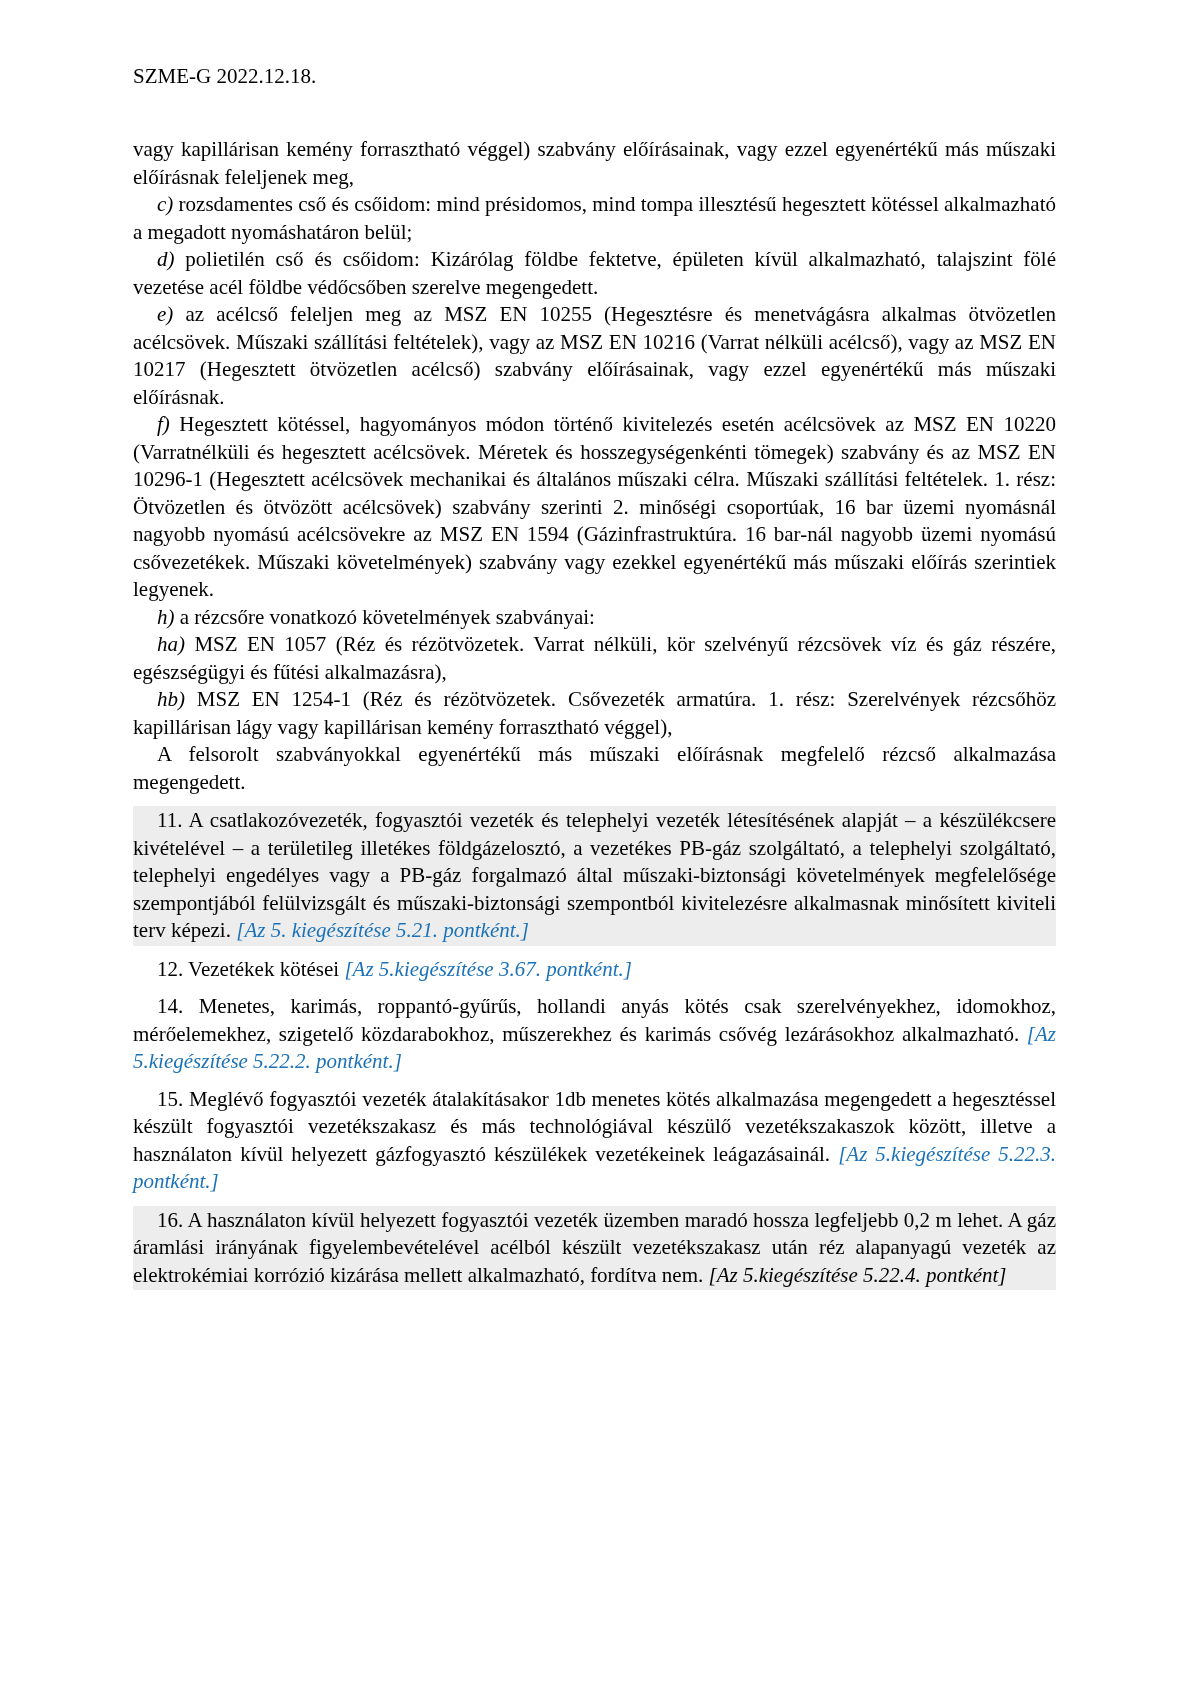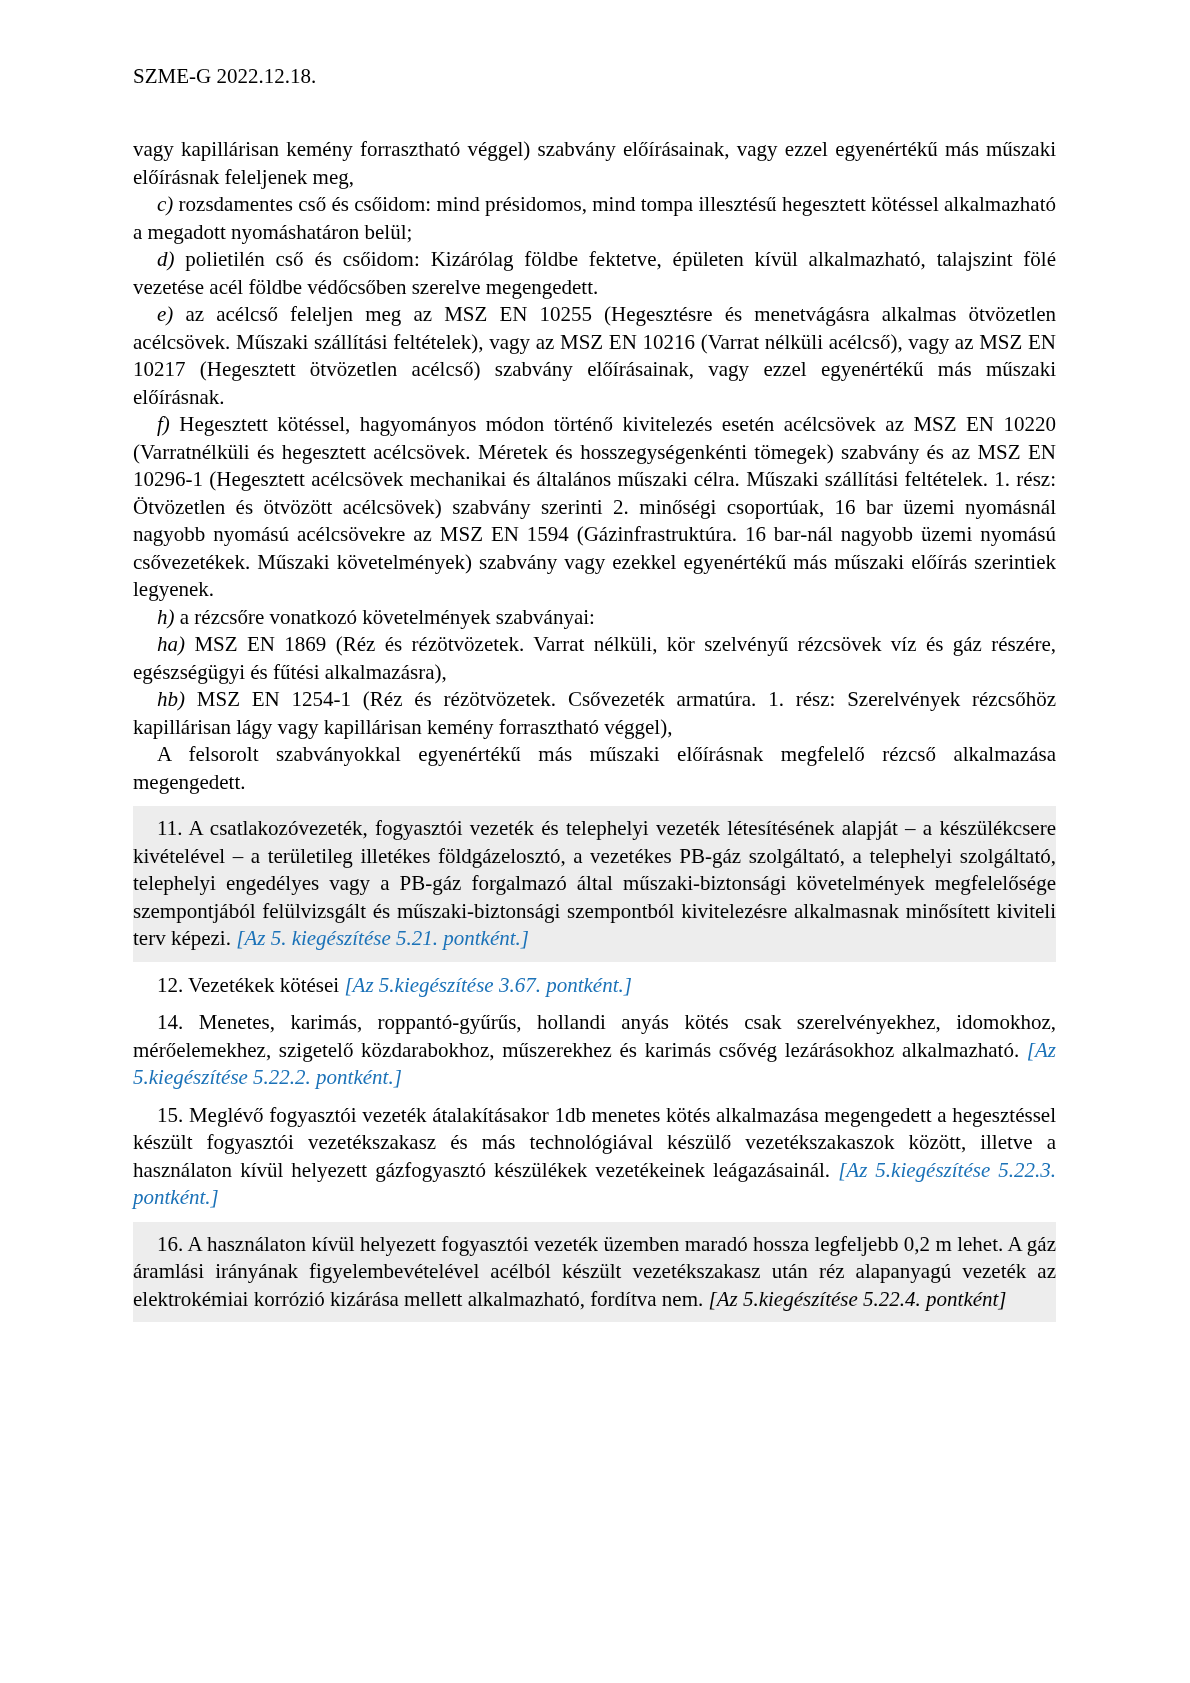--- a/index.html
+++ b/index.html
@@ -36,21 +36,21 @@
     text-align:justify;
   }
   .para{
     margin:0;
     text-indent:24px;
   }
   .para.no-indent{ text-indent:0; }
   .para.numbered{ margin-top:10px; }
   .para.highlight{
     background:var(--highlight-bg);
-    padding:9px 0;
+    padding:1px 0;
   }
   .marker{ font-style:italic; }
   .ref{ font-style:italic; }
   .ref.blue{ color:var(--ref-blue); }
   .ref.black{ color:var(--ink); }
   .footer-divider{
     position:absolute;
     left:133px;
     top:1580px;
     width:923px;
@@ -73,21 +73,21 @@
 <div class="page">
   <div class="doc-header">SZME-G 2022.12.18.</div>
 
   <div class="doc-body">
       <p class="para no-indent"><span>vagy kapillárisan kemény forrasztható véggel) szabvány előírásainak, vagy ezzel egyenértékű más műszaki előírásnak feleljenek meg,</span></p>
       <p class="para"><i class="marker">c)</i><span> rozsdamentes cső és csőidom: mind présidomos, mind tompa illesztésű hegesztett kötéssel alkalmazható a megadott nyomáshatáron belül;</span></p>
       <p class="para"><i class="marker">d)</i><span> polietilén cső és csőidom: Kizárólag földbe fektetve, épületen kívül alkalmazható, talajszint fölé vezetése acél földbe védőcsőben szerelve megengedett.</span></p>
       <p class="para"><i class="marker">e)</i><span> az acélcső feleljen meg az MSZ EN 10255 (Hegesztésre és menetvágásra alkalmas ötvözetlen acélcsövek. Műszaki szállítási feltételek), vagy az MSZ EN 10216 (Varrat nélküli acélcső), vagy az MSZ EN 10217 (Hegesztett ötvözetlen acélcső) szabvány előírásainak, vagy ezzel egyenértékű más műszaki előírásnak.</span></p>
       <p class="para"><i class="marker">f)</i><span> Hegesztett kötéssel, hagyományos módon történő kivitelezés esetén acélcsövek az MSZ EN 10220 (Varratnélküli és hegesztett acélcsövek. Méretek és hosszegységenkénti tömegek) szabvány és az MSZ EN 10296-1 (Hegesztett acélcsövek mechanikai és általános műszaki célra. Műszaki szállítási feltételek. 1. rész: Ötvözetlen és ötvözött acélcsövek) szabvány szerinti 2. minőségi csoportúak, 16 bar üzemi nyomásnál nagyobb nyomású acélcsövekre az MSZ EN 1594 (Gázinfrastruktúra. 16 bar-nál nagyobb üzemi nyomású csővezetékek. Műszaki követelmények) szabvány vagy ezekkel egyenértékű más műszaki előírás szerintiek legyenek.</span></p>
       <p class="para"><i class="marker">h)</i><span> a rézcsőre vonatkozó követelmények szabványai:</span></p>
-      <p class="para"><i class="marker">ha)</i><span> MSZ EN 1869 (Réz és rézötvözetek. Varrat nélküli, kör szelvényű rézcsövek víz és gáz részére, egészségügyi és fűtési alkalmazásra),</span></p>
+      <p class="para"><i class="marker">ha)</i><span> MSZ EN 1057 (Réz és rézötvözetek. Varrat nélküli, kör szelvényű rézcsövek víz és gáz részére, egészségügyi és fűtési alkalmazásra),</span></p>
       <p class="para"><i class="marker">hb)</i><span> MSZ EN 1254-1 (Réz és rézötvözetek. Csővezeték armatúra. 1. rész: Szerelvények rézcsőhöz kapillárisan lágy vagy kapillárisan kemény forrasztható véggel),</span></p>
       <p class="para"><span>A felsorolt szabványokkal egyenértékű más műszaki előírásnak megfelelő rézcső alkalmazása megengedett.</span></p>
       <p class="para numbered highlight"><span>11. A csatlakozóvezeték, fogyasztói vezeték és telephelyi vezeték létesítésének alapját – a készülékcsere kivételével – a területileg illetékes földgázelosztó, a vezetékes PB-gáz szolgáltató, a telephelyi szolgáltató, telephelyi engedélyes vagy a PB-gáz forgalmazó által műszaki-biztonsági követelmények megfelelősége szempontjából felülvizsgált és műszaki-biztonsági szempontból kivitelezésre alkalmasnak minősített kiviteli terv képezi. </span><i class="ref blue">[Az 5. kiegészítése 5.21. pontként.]</i></p>
       <p class="para numbered"><span>12. Vezetékek kötései </span><i class="ref blue">[Az 5.kiegészítése 3.67. pontként.]</i></p>
       <p class="para numbered"><span>14. Menetes, karimás, roppantó-gyűrűs, hollandi anyás kötés csak szerelvényekhez, idomokhoz, mérőelemekhez, szigetelő közdarabokhoz, műszerekhez és karimás csővég lezárásokhoz alkalmazható. </span><i class="ref blue">[Az 5.kiegészítése 5.22.2. pontként.]</i></p>
       <p class="para numbered"><span>15. Meglévő fogyasztói vezeték átalakításakor 1db menetes kötés alkalmazása megengedett a hegesztéssel készült fogyasztói vezetékszakasz és más technológiával készülő vezetékszakaszok között, illetve a használaton kívül helyezett gázfogyasztó készülékek vezetékeinek leágazásainál. </span><i class="ref blue">[Az 5.kiegészítése 5.22.3. pontként.]</i></p>
       <p class="para numbered highlight"><span>16. A használaton kívül helyezett fogyasztói vezeték üzemben maradó hossza legfeljebb 0,2 m lehet. A gáz áramlási irányának figyelembevételével acélból készült vezetékszakasz után réz alapanyagú vezeték az elektrokémiai korrózió kizárása mellett alkalmazható, fordítva nem. </span><i class="ref black">[Az 5.kiegészítése 5.22.4. pontként]</i></p>
     </div>
 
   <div class="footer-divider"></div>

